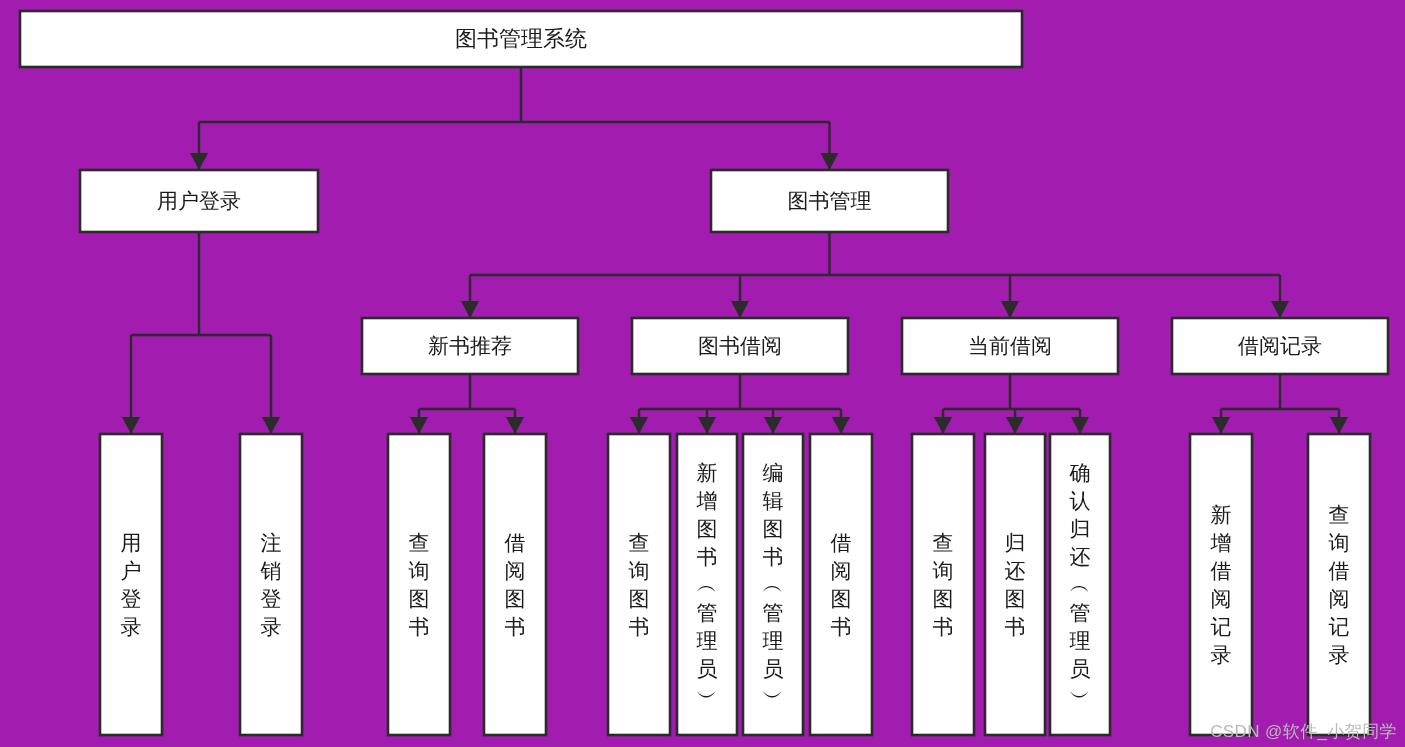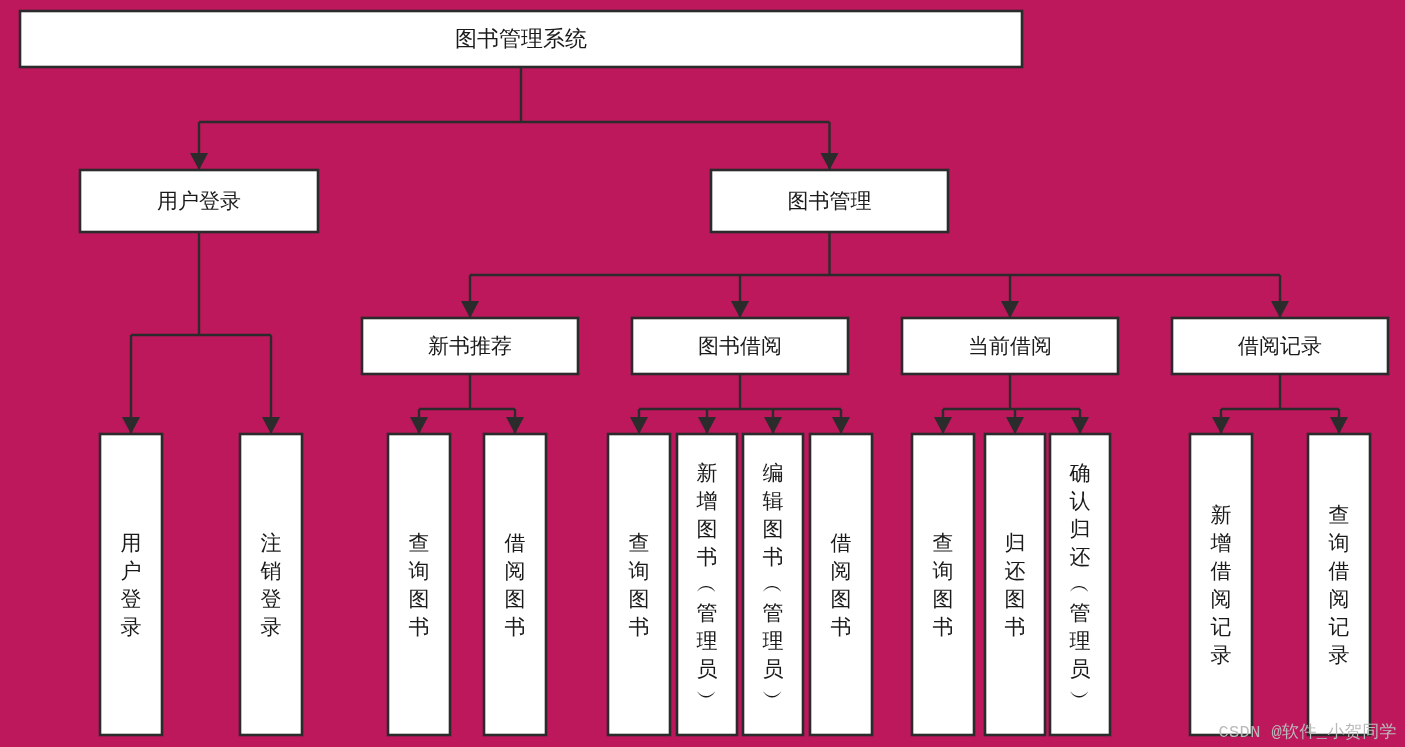--- a/index.html
+++ b/index.html
@@ -8,21 +8,21 @@
     padding: 0;
     background: #ffffff;
   }
   body {
     font-family: "DejaVu Sans", "Liberation Sans", sans-serif;
   }
   #diagram-root {
     position: relative;
     width: 1405px;
     height: 747px;
-    background: #be185d;
+    background: #a21caf;
     overflow: hidden;
   }
   svg#tree-svg {
     position: absolute;
     left: 0;
     top: 0;
     width: 1405px;
     height: 747px;
     display: block;
   }
@@ -63,21 +63,21 @@
   .leaf-label {
     fill: #1a1a1a;
     font-family: "DejaVu Sans", "Liberation Sans", sans-serif;
     font-size: 21px;
     text-anchor: middle;
   }
   .watermark {
     position: absolute;
     right: 8px;
     bottom: 4px;
-    font-family: Liberation Mono, monospace;
+    font-family: Liberation Sans, sans-serif;
     font-size: 17px;
     color: #b9b9b9;
     letter-spacing: 0.4px;
     white-space: nowrap;
     user-select: none;
   }
 </style>
 </head>
 <body>
 

